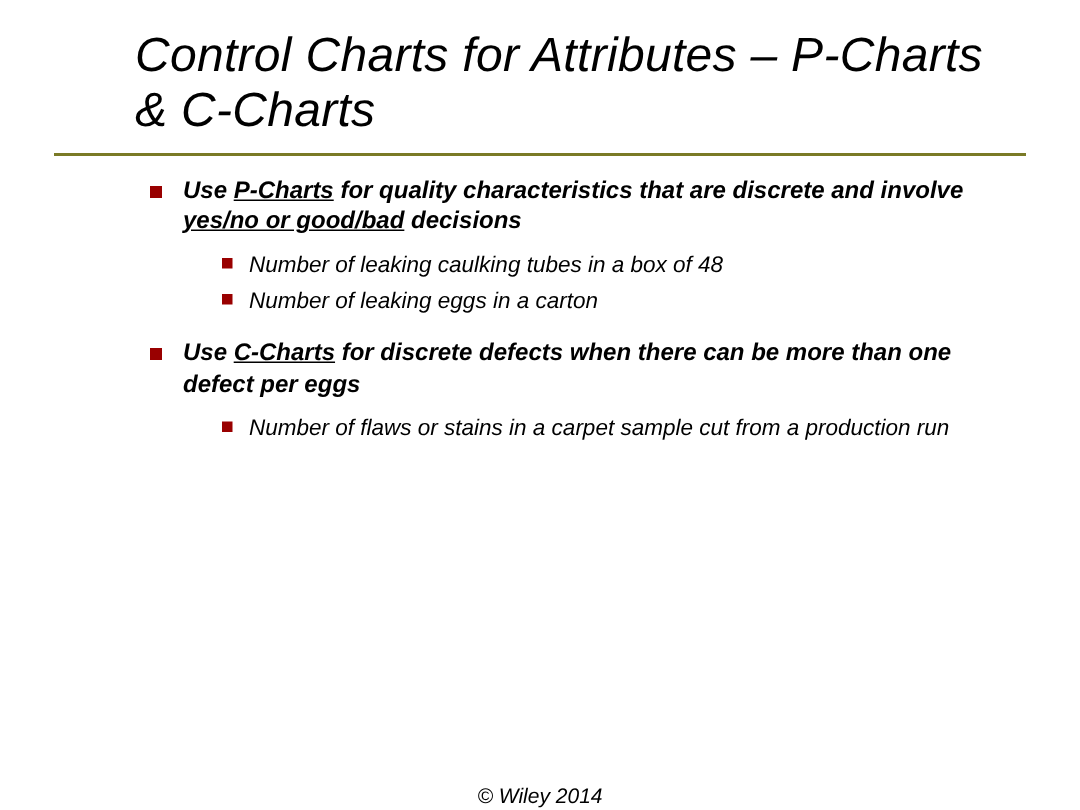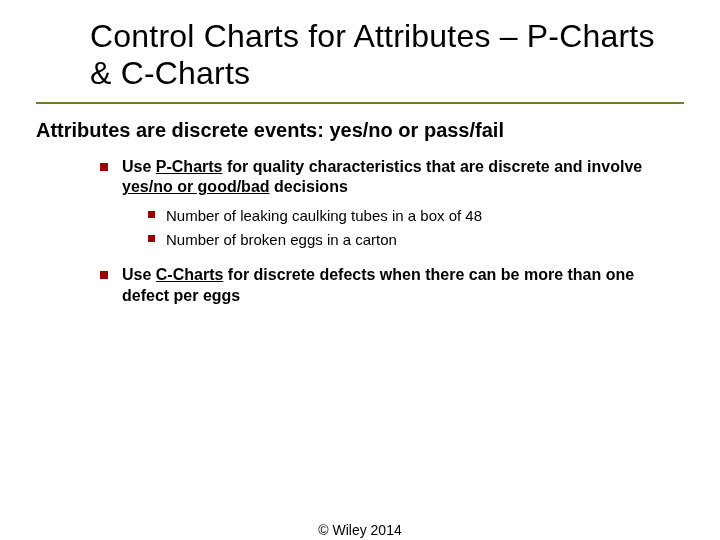--- a/index.html
+++ b/index.html
@@ -11,20 +11,21 @@
     font-family: Verdana, Geneva, sans-serif;
     color: #000;
     overflow: hidden;
   }
   .slide {
     position: relative;
     width: 720px;
     height: 540px;
     box-sizing: border-box;
     padding: 18px 36px 0 36px;
+    font-style: italic;
   }
   .title {
     font-size: 32px;
     line-height: 1.15;
     margin: 0 0 0 54px;
     font-weight: 400;
     letter-spacing: 0.2px;
   }
   .rule {
     margin: 10px 0 14px 0;
@@ -103,33 +104,33 @@
     margin-top: 48px;
   }
 </style>
 </head>
 <body>
 
 <div class="slide">
   <h1 class="title">Control Charts for Attributes – P-Charts &amp; C-Charts</h1>
   <hr class="rule">
 
-  <p class="lead">Attributes are discrete events: yes/no or pass/fail</p>
 
   <ul class="lvl1">
     <li>
       <span>Use </span><span class="u">P-Charts</span><span> for quality characteristics that are discrete and involve </span><span class="u">yes/no or good/bad</span><span> decisions</span>
       <ul class="lvl2">
         <li>Number of leaking caulking tubes in a box of 48</li>
-        <li>Number of broken eggs in a carton</li>
+        <li>Number of leaking eggs in a carton</li>
       </ul>
     </li>
     <li>
       <span>Use </span><span class="u">C-Charts</span><span> for discrete defects when there can be more than one defect per eggs</span>
       <ul class="lvl2">
+        <li>Number of flaws or stains in a carpet sample cut from a production run</li>
       </ul>
     </li>
   </ul>
 
   <div class="footer">
     <span class="copyright">© Wiley 2014</span>
     <span class="pagenum">17</span>
   </div>
 </div>
 

